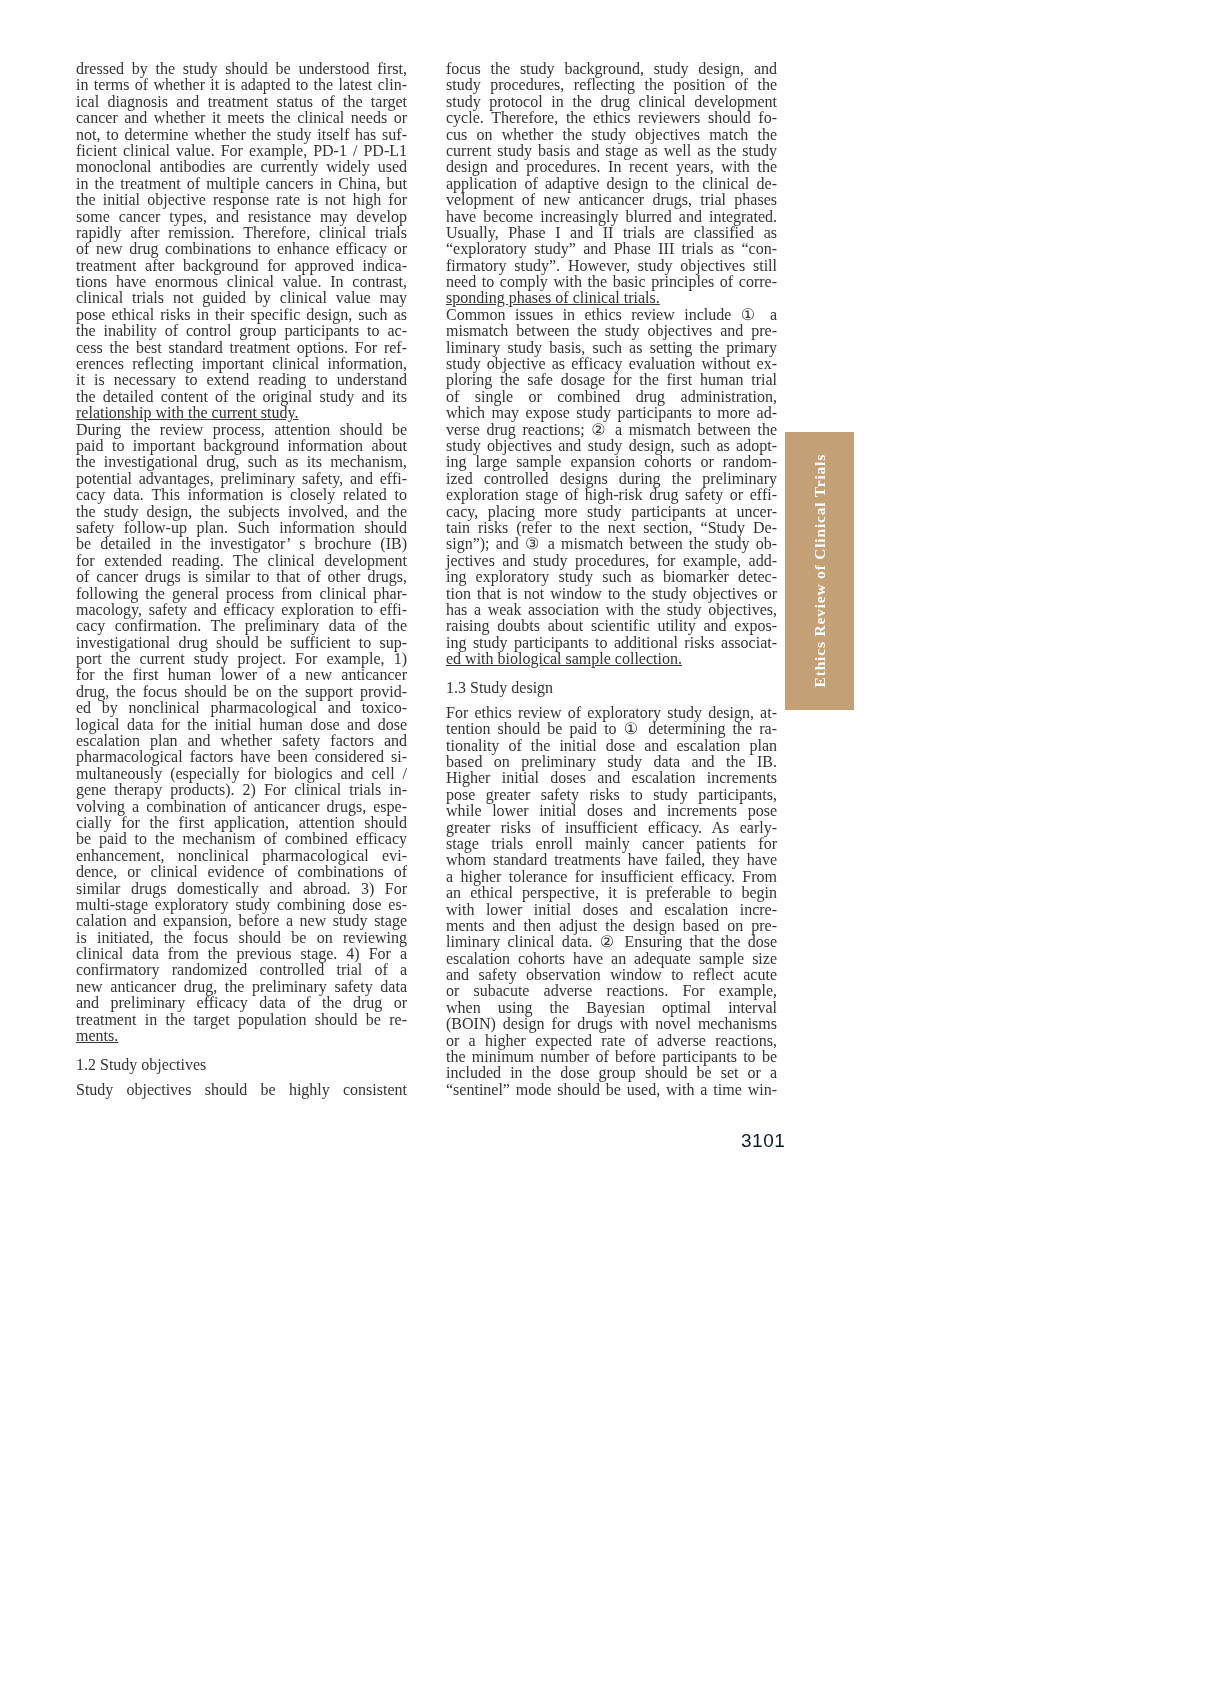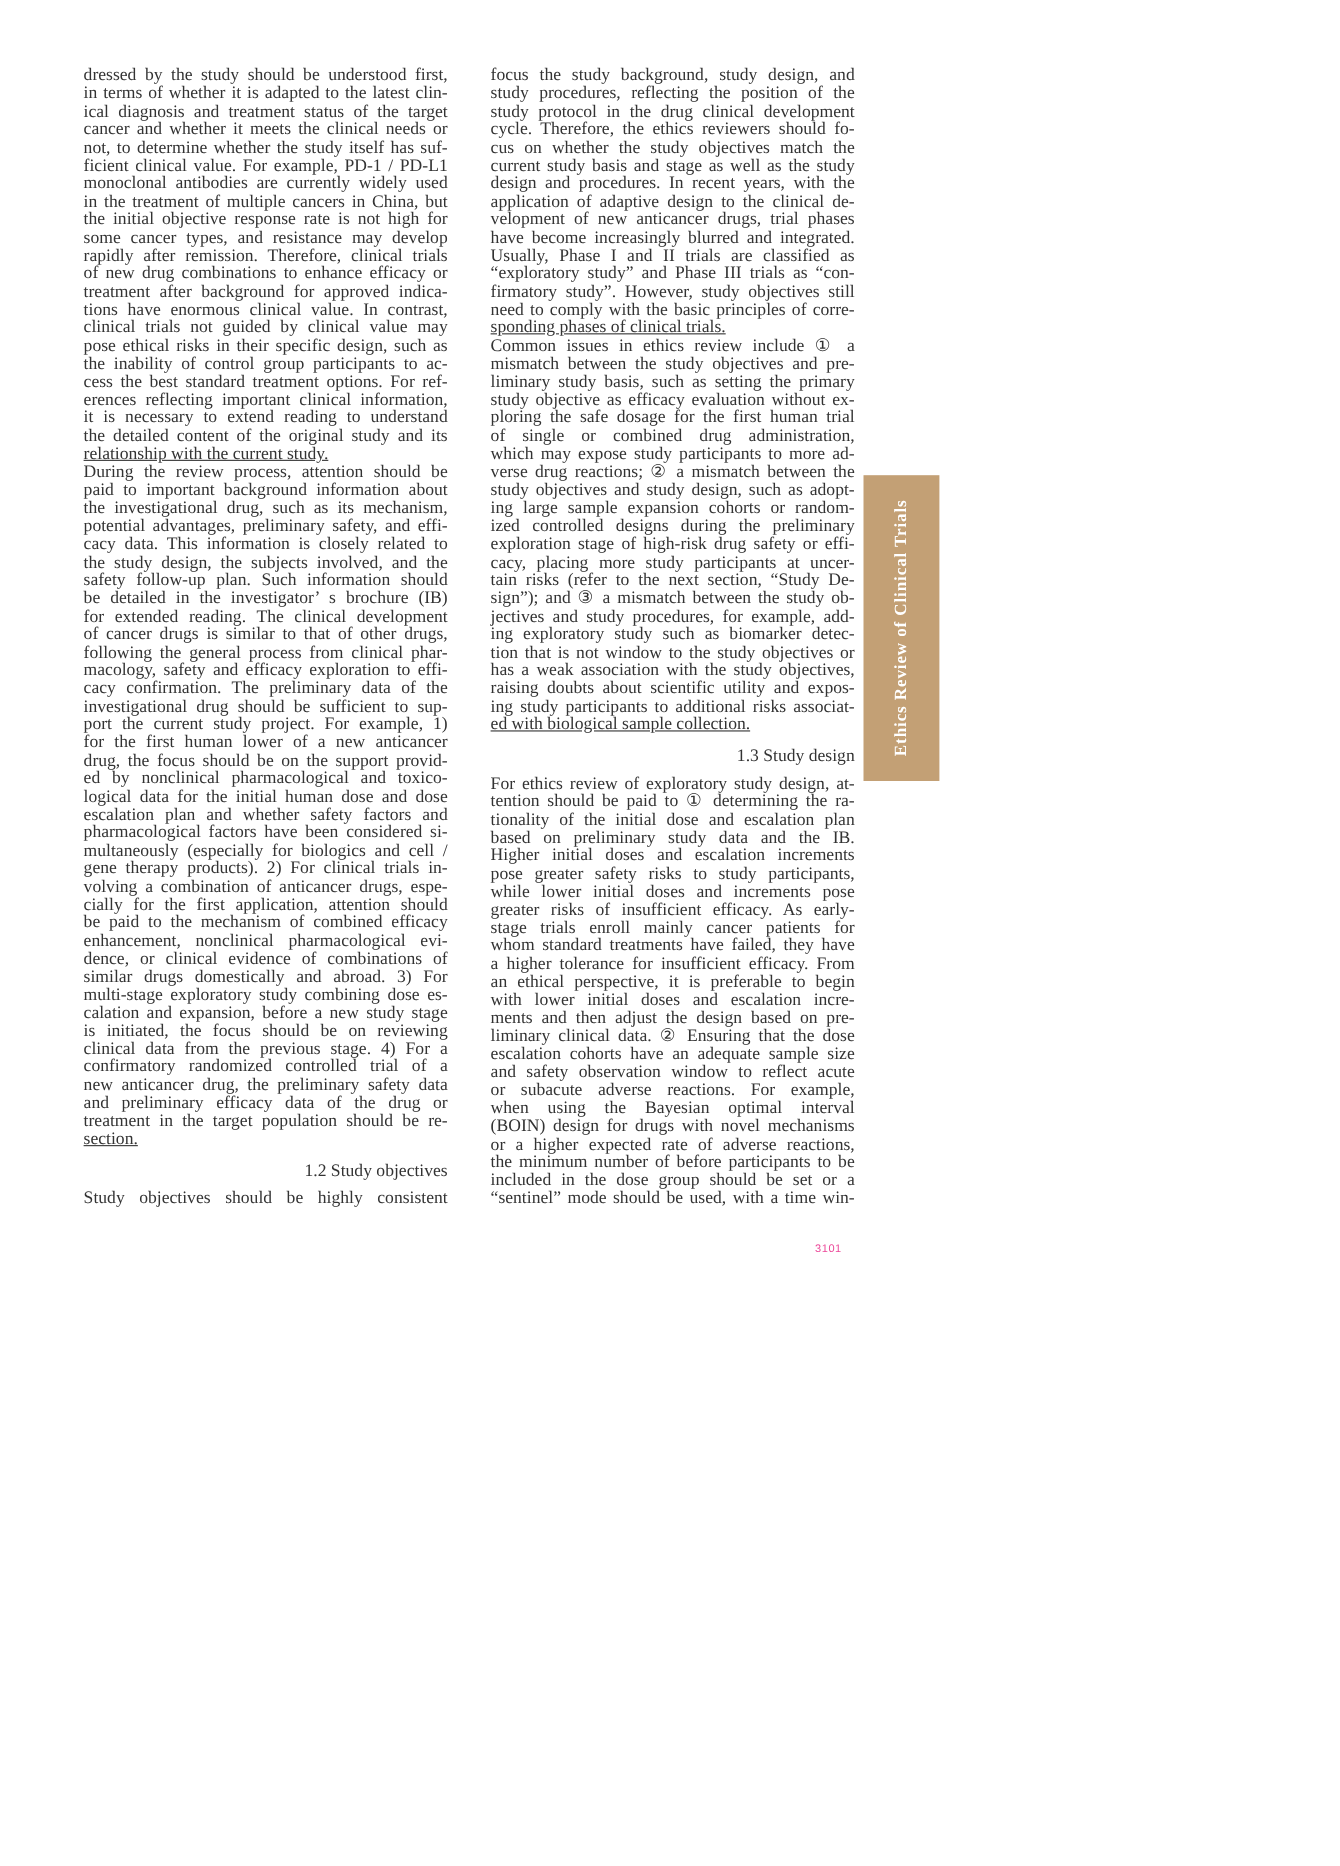--- a/index.html
+++ b/index.html
@@ -25,43 +25,43 @@
     height: 16.4px;
     text-align: justify;
     text-align-last: justify;
     white-space: nowrap;
     overflow: visible;
   }
   .line.para-end { text-align-last: left; white-space: normal; text-decoration: underline; }
   .heading {
     margin: 13px 0 8px 0;
     height: 16.4px;
-    text-align: right;
+    text-align: left;
   }
   .side-tab {
     position: absolute;
     left: 785px; top: 432px;
     width: 69px; height: 278px;
     display: flex; align-items: center; justify-content: center;
   }
   .side-tab .tab-label {
     writing-mode: vertical-rl;
     transform: rotate(180deg);
     font-family: "Liberation Serif", "DejaVu Serif", serif;
     font-weight: bold;
     font-size: 15.5px;
     letter-spacing: 0.8px;
     white-space: nowrap;
   }
   .page-number {
     position: absolute;
     left: 741px; top: 1130px;
     font-family: "Liberation Sans", "DejaVu Sans", sans-serif;
-    font-size: 10px;
-    color: #ec4899;
+    font-size: 19px;
+    color: #0f172a;
     letter-spacing: 0.5px;
   }
 </style>
 </head>
 <body>
 
 <div class="page">
 
   <div id="col-left" class="column">
       <div class="para">
@@ -119,21 +119,21 @@
         <div class="line">dence, or clinical evidence of combinations of</div>
         <div class="line">similar drugs domestically and abroad. 3) For</div>
         <div class="line">multi-stage exploratory study combining dose es-</div>
         <div class="line">calation and expansion, before a new study stage</div>
         <div class="line">is initiated, the focus should be on reviewing</div>
         <div class="line">clinical data from the previous stage. 4) For a</div>
         <div class="line">confirmatory randomized controlled trial of a</div>
         <div class="line">new anticancer drug, the preliminary safety data</div>
         <div class="line">and preliminary efficacy data of the drug or</div>
         <div class="line">treatment in the target population should be re-</div>
-        <div class="line para-end">section.</div>
+        <div class="line para-end">ments.</div>
       </div>
       <div class="heading">1.2 Study objectives</div>
       <div class="para">
         <div class="line">Study objectives should be highly consistent</div>
       </div>
     </div>
 
   <div id="col-right" class="column">
       <div class="para">
         <div class="line">focus the study background, study design, and</div>

